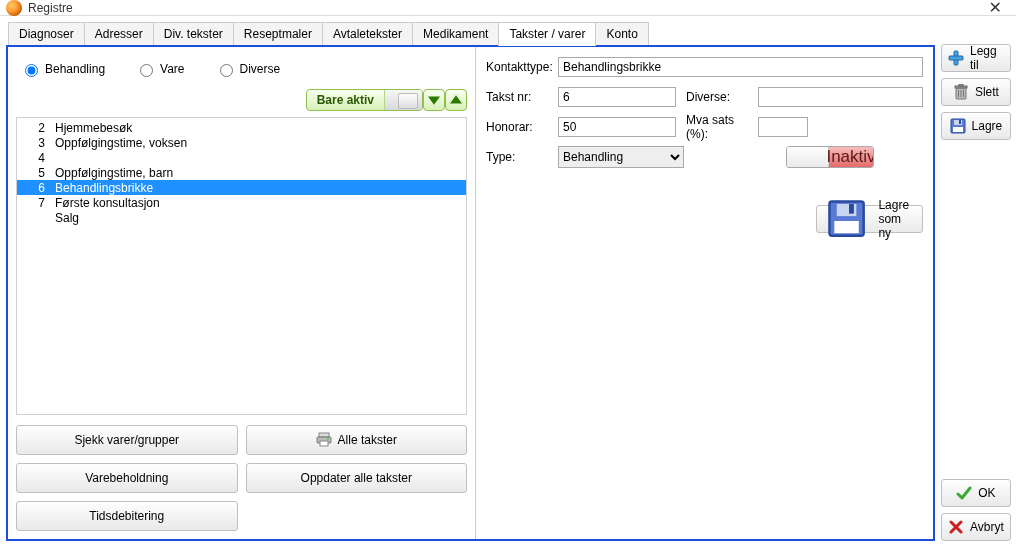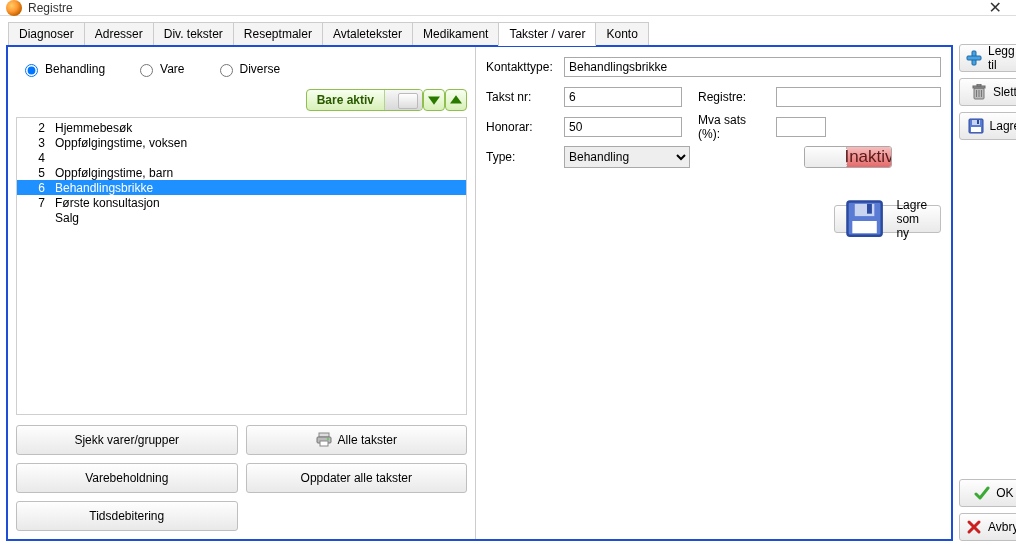--- a/index.html
+++ b/index.html
@@ -36,21 +36,21 @@
 .list { flex:1; border:1px solid #cfcfcf; background:#fff; overflow:auto; padding:2px 0; }
 .list-row { display:flex; padding:0 6px; height:15px; align-items:center; cursor:pointer; }
 .list-row.selected { background:#1e90ff; color:#fff; }
 .list-row .num { width:22px; text-align:right; margin-right:10px; }
 .list-row .name { flex:1; }
 
 .bottom-buttons { display:grid; grid-template-columns: repeat(2, 1fr); gap:8px; margin-top:10px; }
 .btn { height:30px; border:1px solid #bfbfbf; border-radius:3px; background:linear-gradient(#fefefe,#e9e9e9); display:flex; align-items:center; justify-content:center; gap:6px; cursor:pointer; padding:0 6px; }
 .btn svg { width:16px; height:16px; }
 
-.form-row { display:flex; align-items:center; gap:6px; height:24px; }
+.form-row { display:flex; align-items:center; gap:0; height:24px; }
 .form-row label { width:72px; }
 .form-row input[type=text] { height:20px; border:1px solid #a9a9a9; padding:0 4px; }
 .wide { flex:1; }
 .med { width:118px; }
 .lbl2 { width:88px; text-align:left; margin-left:10px; }
 .short { width:50px; }
 select { height:22px; border:1px solid #a9a9a9; width:126px; background:#eee; }
 .inactive-toggle { display:inline-flex; height:22px; border:1px solid #a9a9a9; border-radius:3px; overflow:hidden; margin-left:4px; }
 .inactive-toggle .blank{ width:42px; background:linear-gradient(#fdfdfd,#eaeaea); border-right:1px dotted #bbb; }
 .inactive-toggle .red{ width:44px; background:linear-gradient(#f7bdbd,#e46a6a); color:#5a1a1a; display:flex; align-items:center; justify-content:center; font-size:17px; }
@@ -172,21 +172,21 @@
       </div>
 
       <div class="right-panel">
         <div class="form-row">
           <label>Kontakttype:</label>
           <input type="text" class="wide" value="Behandlingsbrikke" style="">
         </div>
         <div class="form-row">
           <label>Takst nr:</label>
           <input type="text" class="med" value="6" style="">
-          <label class="lbl2">Registre:</label>
+          <label class="lbl2">Diverse:</label>
           <input type="text" class="wide" value="" style="">
         </div>
         <div class="form-row">
           <label>Honorar:</label>
           <input type="text" class="med" value="50" style="">
           <label class="lbl2">Mva sats (%):</label>
           <input type="text" class="short" value="" style="">
         </div>
         <div class="form-row">
           <label>Type:</label>

